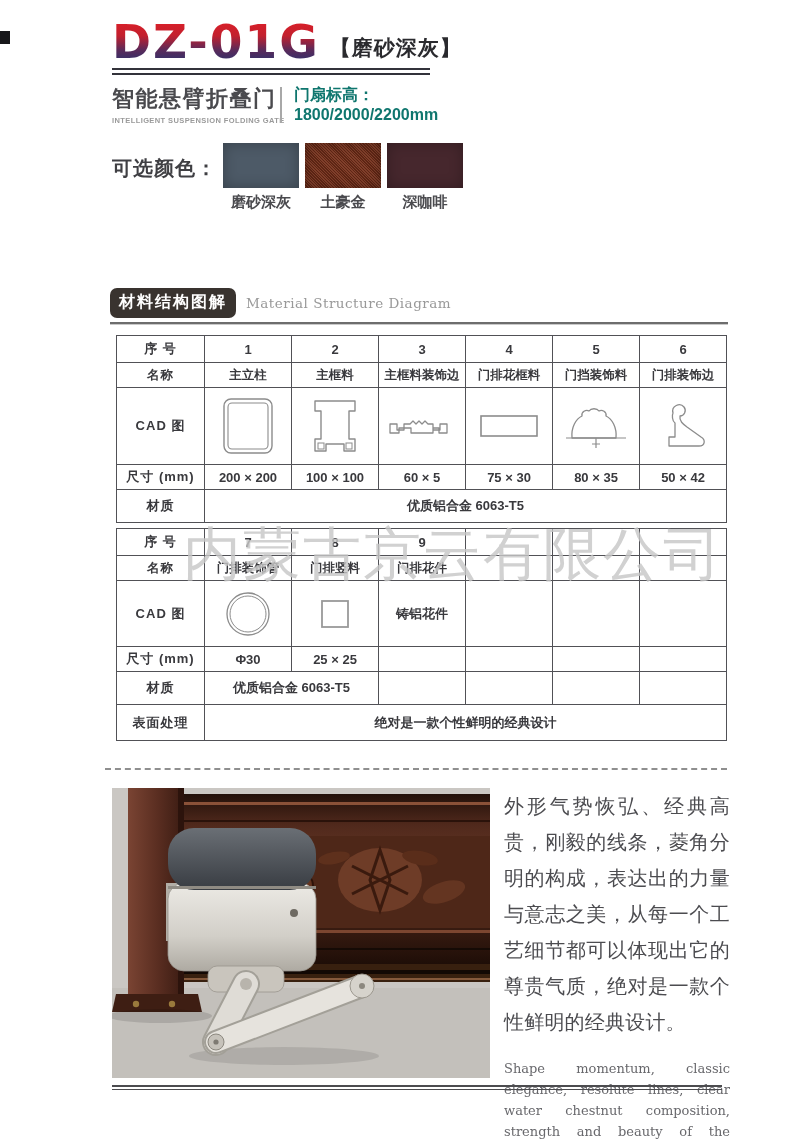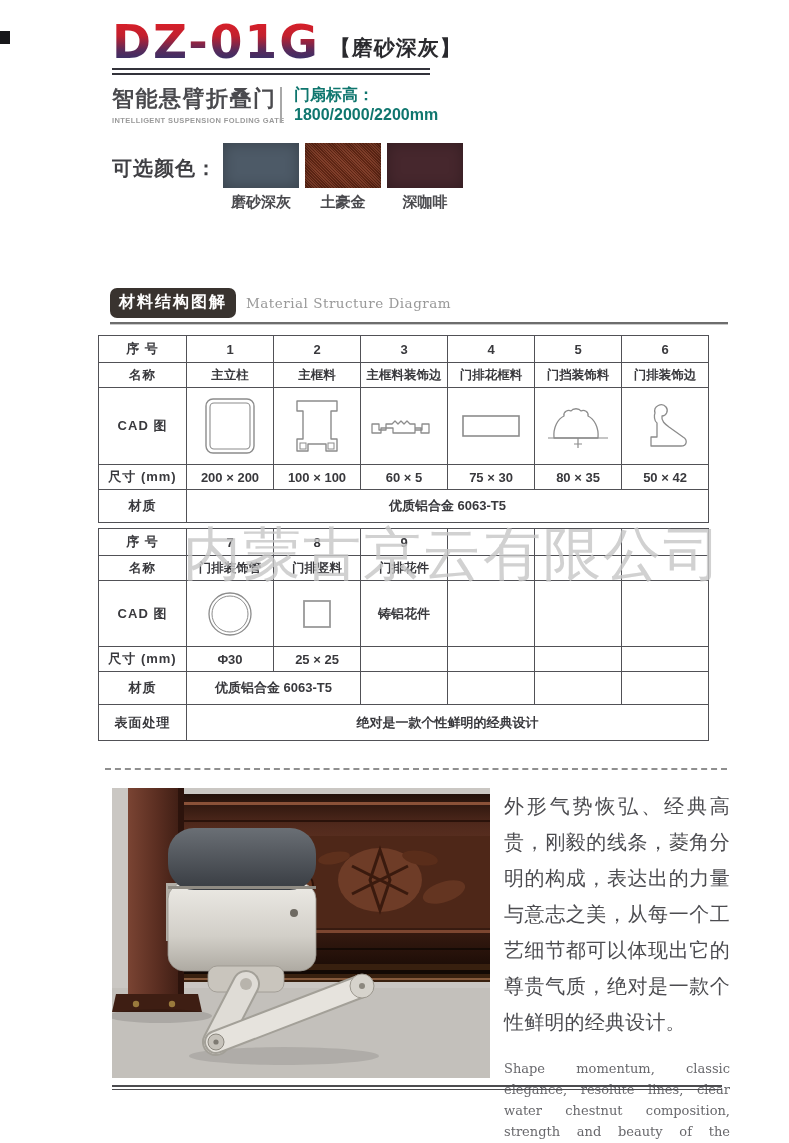--- a/index.html
+++ b/index.html
@@ -38,21 +38,21 @@
   .swatch-name { font-size:15px; color:#4a4a4e; margin-top:5px; font-weight:600; }
 
   
   .section-head { position:absolute; left:110px; top:288px; width:618px; }
   .section-line1 { display:flex; align-items:center; }
   .section-title-cn { background:#39332f; color:#fff; font-size:16px; font-weight:700; letter-spacing:2px; padding:4px 9px 5px;border-radius:7px; }
   .section-title-en { font-size:13.5px; color:#999; margin-left:10px; font-family:"DejaVu Serif", serif; letter-spacing:0.5px; }
   .section-underline { margin-top:4px; height:3px; background:linear-gradient(180deg,#6d6d6d 0 60%,#c9c9c9 60% 100%); }
 
   
-  .spec-table { position:absolute; left:98px; border-collapse:collapse; table-layout:fixed; width:610px; background:#fff; }
+  .spec-table { position:absolute; left:116px; border-collapse:collapse; table-layout:fixed; width:610px; background:#fff; }
   .spec-table td { border:1px solid #515156; text-align:center; vertical-align:middle;
     font-size:13px; color:#39393d; font-weight:700; padding:2px; }
   .spec-table td.lbl { letter-spacing:1px; }
   .t1 { top:335px; }
   .t2 { top:528px; }
   tr.r-num td { height:27px; }
   tr.r-name td { height:25px; font-size:12.5px; }
   tr.r-cad td { height:77px; }
   .t2 tr.r-cad td { height:66px; }
   tr.r-size td { height:25px; }

